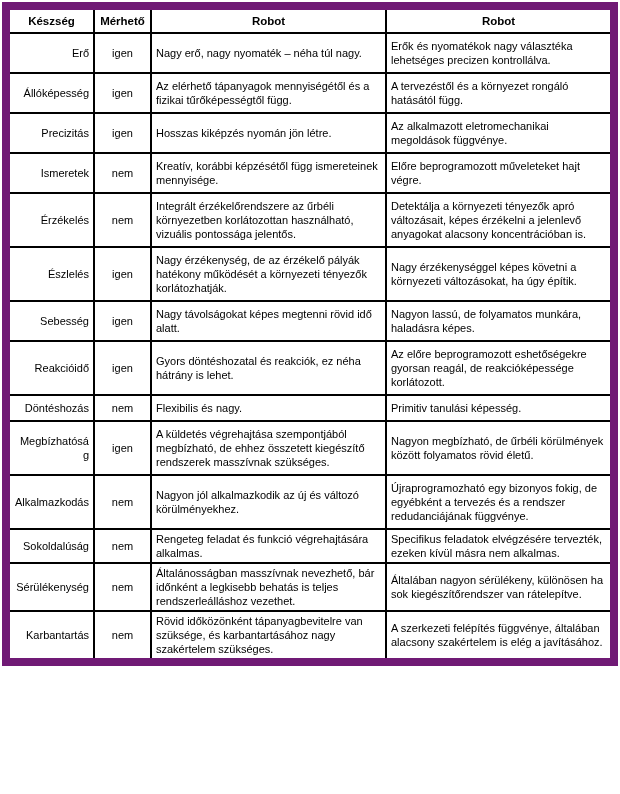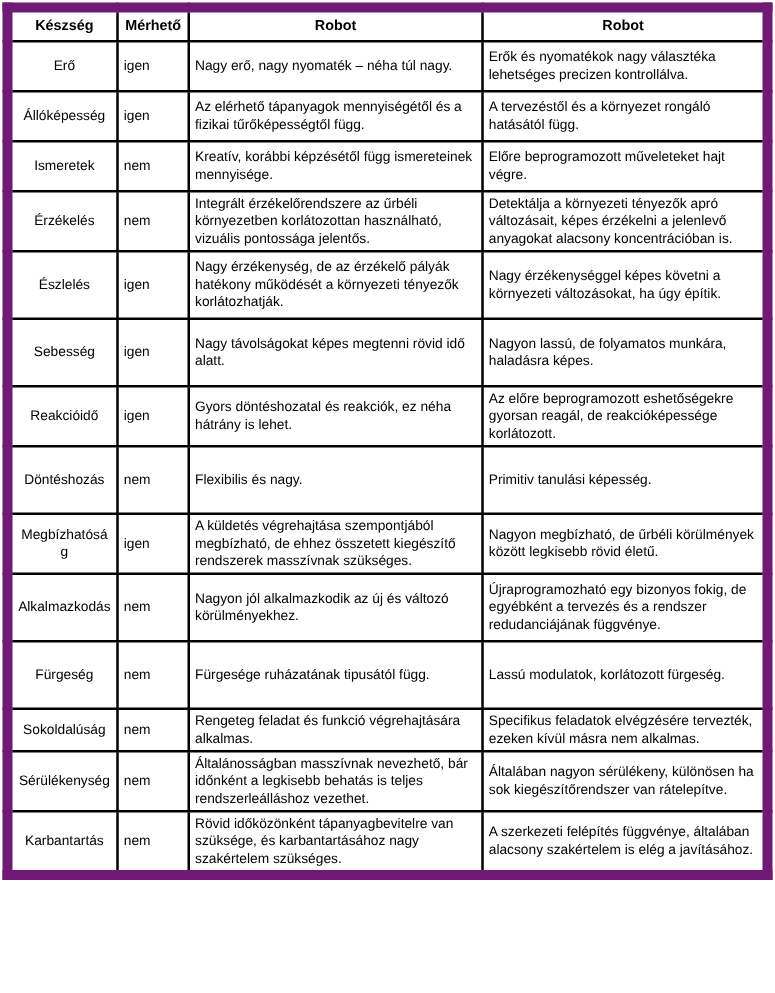--- a/index.html
+++ b/index.html
@@ -35,22 +35,22 @@
   table.cap-table thead th {
     font-weight: bold;
     text-align: center;
     font-size: 11.5px;
     height: 18px;
   }
   col.c-skill   { width: 88px; }
   col.c-meas    { width: 57px; }
   col.c-human   { width: 235px; }
   col.c-robot   { width: 228px; }
-  td.skill-cell  { text-align: center; }
-  td.meas-cell   { text-align: left; }
+  td.skill-cell  { text-align: right; }
+  td.meas-cell   { text-align: center; }
   td.human-cell, td.robot-cell { text-align: left; }
   tbody tr { height: 40px; }
   tbody tr:nth-child(5),
   tbody tr:nth-child(6),
   tbody tr:nth-child(8),
   tbody tr:nth-child(10),
   tbody tr:nth-child(11),
   tbody tr:nth-child(15),
   tbody tr:nth-child(17) { height: 54px; }
   tbody tr:nth-child(9),
@@ -83,20 +83,26 @@
           <td class="human-cell">Nagy erő, nagy nyomaték – néha túl nagy.</td>
           <td class="robot-cell">Erők és nyomatékok nagy választéka lehetséges precizen kontrollálva.</td>
         </tr>
         <tr>
           <td class="skill-cell">Állóképesség</td>
           <td class="meas-cell">igen</td>
           <td class="human-cell">Az elérhető tápanyagok mennyiségétől és a fizikai tűrőképességtől függ.</td>
           <td class="robot-cell">A tervezéstől és a környezet rongáló hatásától függ.</td>
         </tr>
         <tr>
+          <td class="skill-cell">Precizitás</td>
+          <td class="meas-cell">igen</td>
+          <td class="human-cell">Hosszas kiképzés nyomán jön létre.</td>
+          <td class="robot-cell">Az alkalmazott eletromechanikai megoldások függvénye.</td>
+        </tr>
+        <tr>
           <td class="skill-cell">Ismeretek</td>
           <td class="meas-cell">nem</td>
           <td class="human-cell">Kreatív, korábbi képzésétől függ ismereteinek mennyisége.</td>
           <td class="robot-cell">Előre beprogramozott műveleteket hajt végre.</td>
         </tr>
         <tr>
           <td class="skill-cell">Érzékelés</td>
           <td class="meas-cell">nem</td>
           <td class="human-cell">Integrált érzékelőrendszere az űrbéli környezetben korlátozottan használható, vizuális pontossága jelentős.</td>
           <td class="robot-cell">Detektálja a környezeti tényezők apró változásait, képes érzékelni a jelenlevő anyagokat alacsony koncentrációban is.</td>
@@ -122,33 +128,27 @@
         <tr>
           <td class="skill-cell">Döntéshozás</td>
           <td class="meas-cell">nem</td>
           <td class="human-cell">Flexibilis és nagy.</td>
           <td class="robot-cell">Primitiv tanulási képesség.</td>
         </tr>
         <tr>
           <td class="skill-cell">Megbízhatóság</td>
           <td class="meas-cell">igen</td>
           <td class="human-cell">A küldetés végrehajtása szempontjából megbízható, de ehhez összetett kiegészítő rendszerek masszívnak szükséges.</td>
-          <td class="robot-cell">Nagyon megbízható, de űrbéli körülmények között legkisebb rövid életű.</td>
+          <td class="robot-cell">Nagyon megbízható, de űrbéli körülmények között folyamatos rövid életű.</td>
         </tr>
         <tr>
           <td class="skill-cell">Alkalmazkodás</td>
           <td class="meas-cell">nem</td>
           <td class="human-cell">Nagyon jól alkalmazkodik az új és változó körülményekhez.</td>
           <td class="robot-cell">Újraprogramozható egy bizonyos fokig, de egyébként a tervezés és a rendszer redudanciájának függvénye.</td>
-        </tr>
-        <tr>
-          <td class="skill-cell">Fürgeség</td>
-          <td class="meas-cell">nem</td>
-          <td class="human-cell">Fürgesége ruházatának tipusától függ.</td>
-          <td class="robot-cell">Lassú modulatok, korlátozott fürgeség.</td>
         </tr>
         <tr>
           <td class="skill-cell">Sokoldalúság</td>
           <td class="meas-cell">nem</td>
           <td class="human-cell">Rengeteg feladat és funkció végrehajtására alkalmas.</td>
           <td class="robot-cell">Specifikus feladatok elvégzésére tervezték, ezeken kívül másra nem alkalmas.</td>
         </tr>
         <tr>
           <td class="skill-cell">Sérülékenység</td>
           <td class="meas-cell">nem</td>

